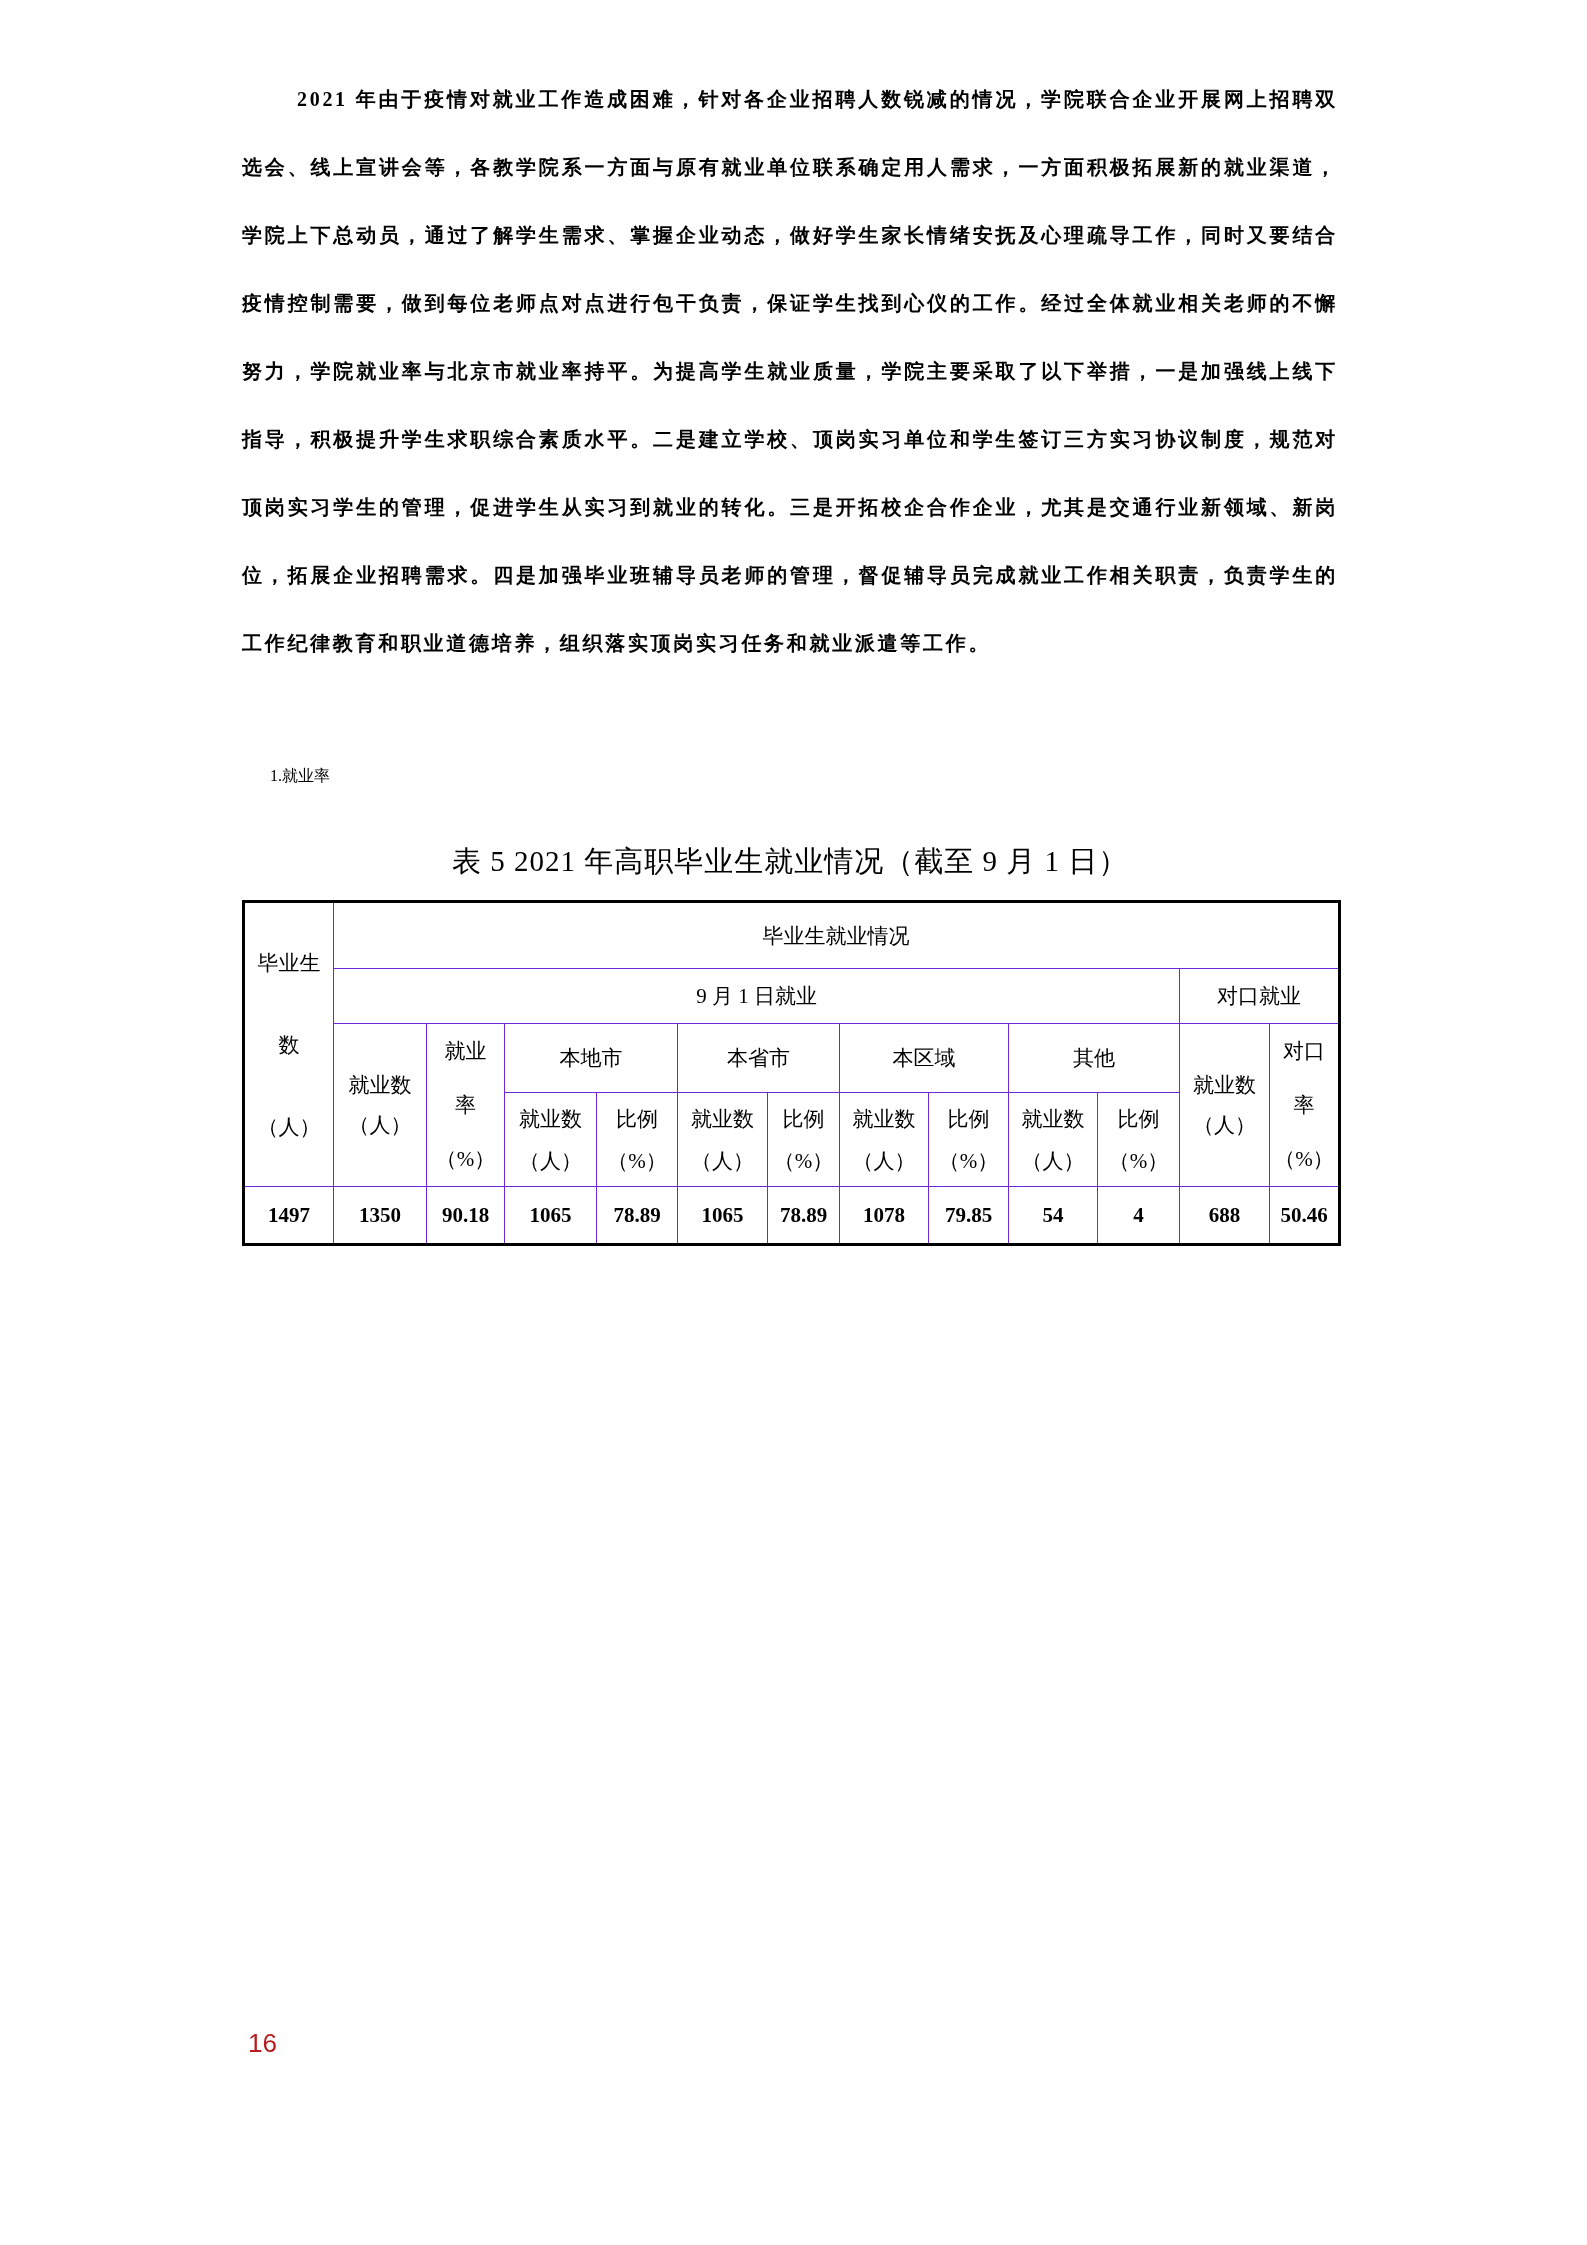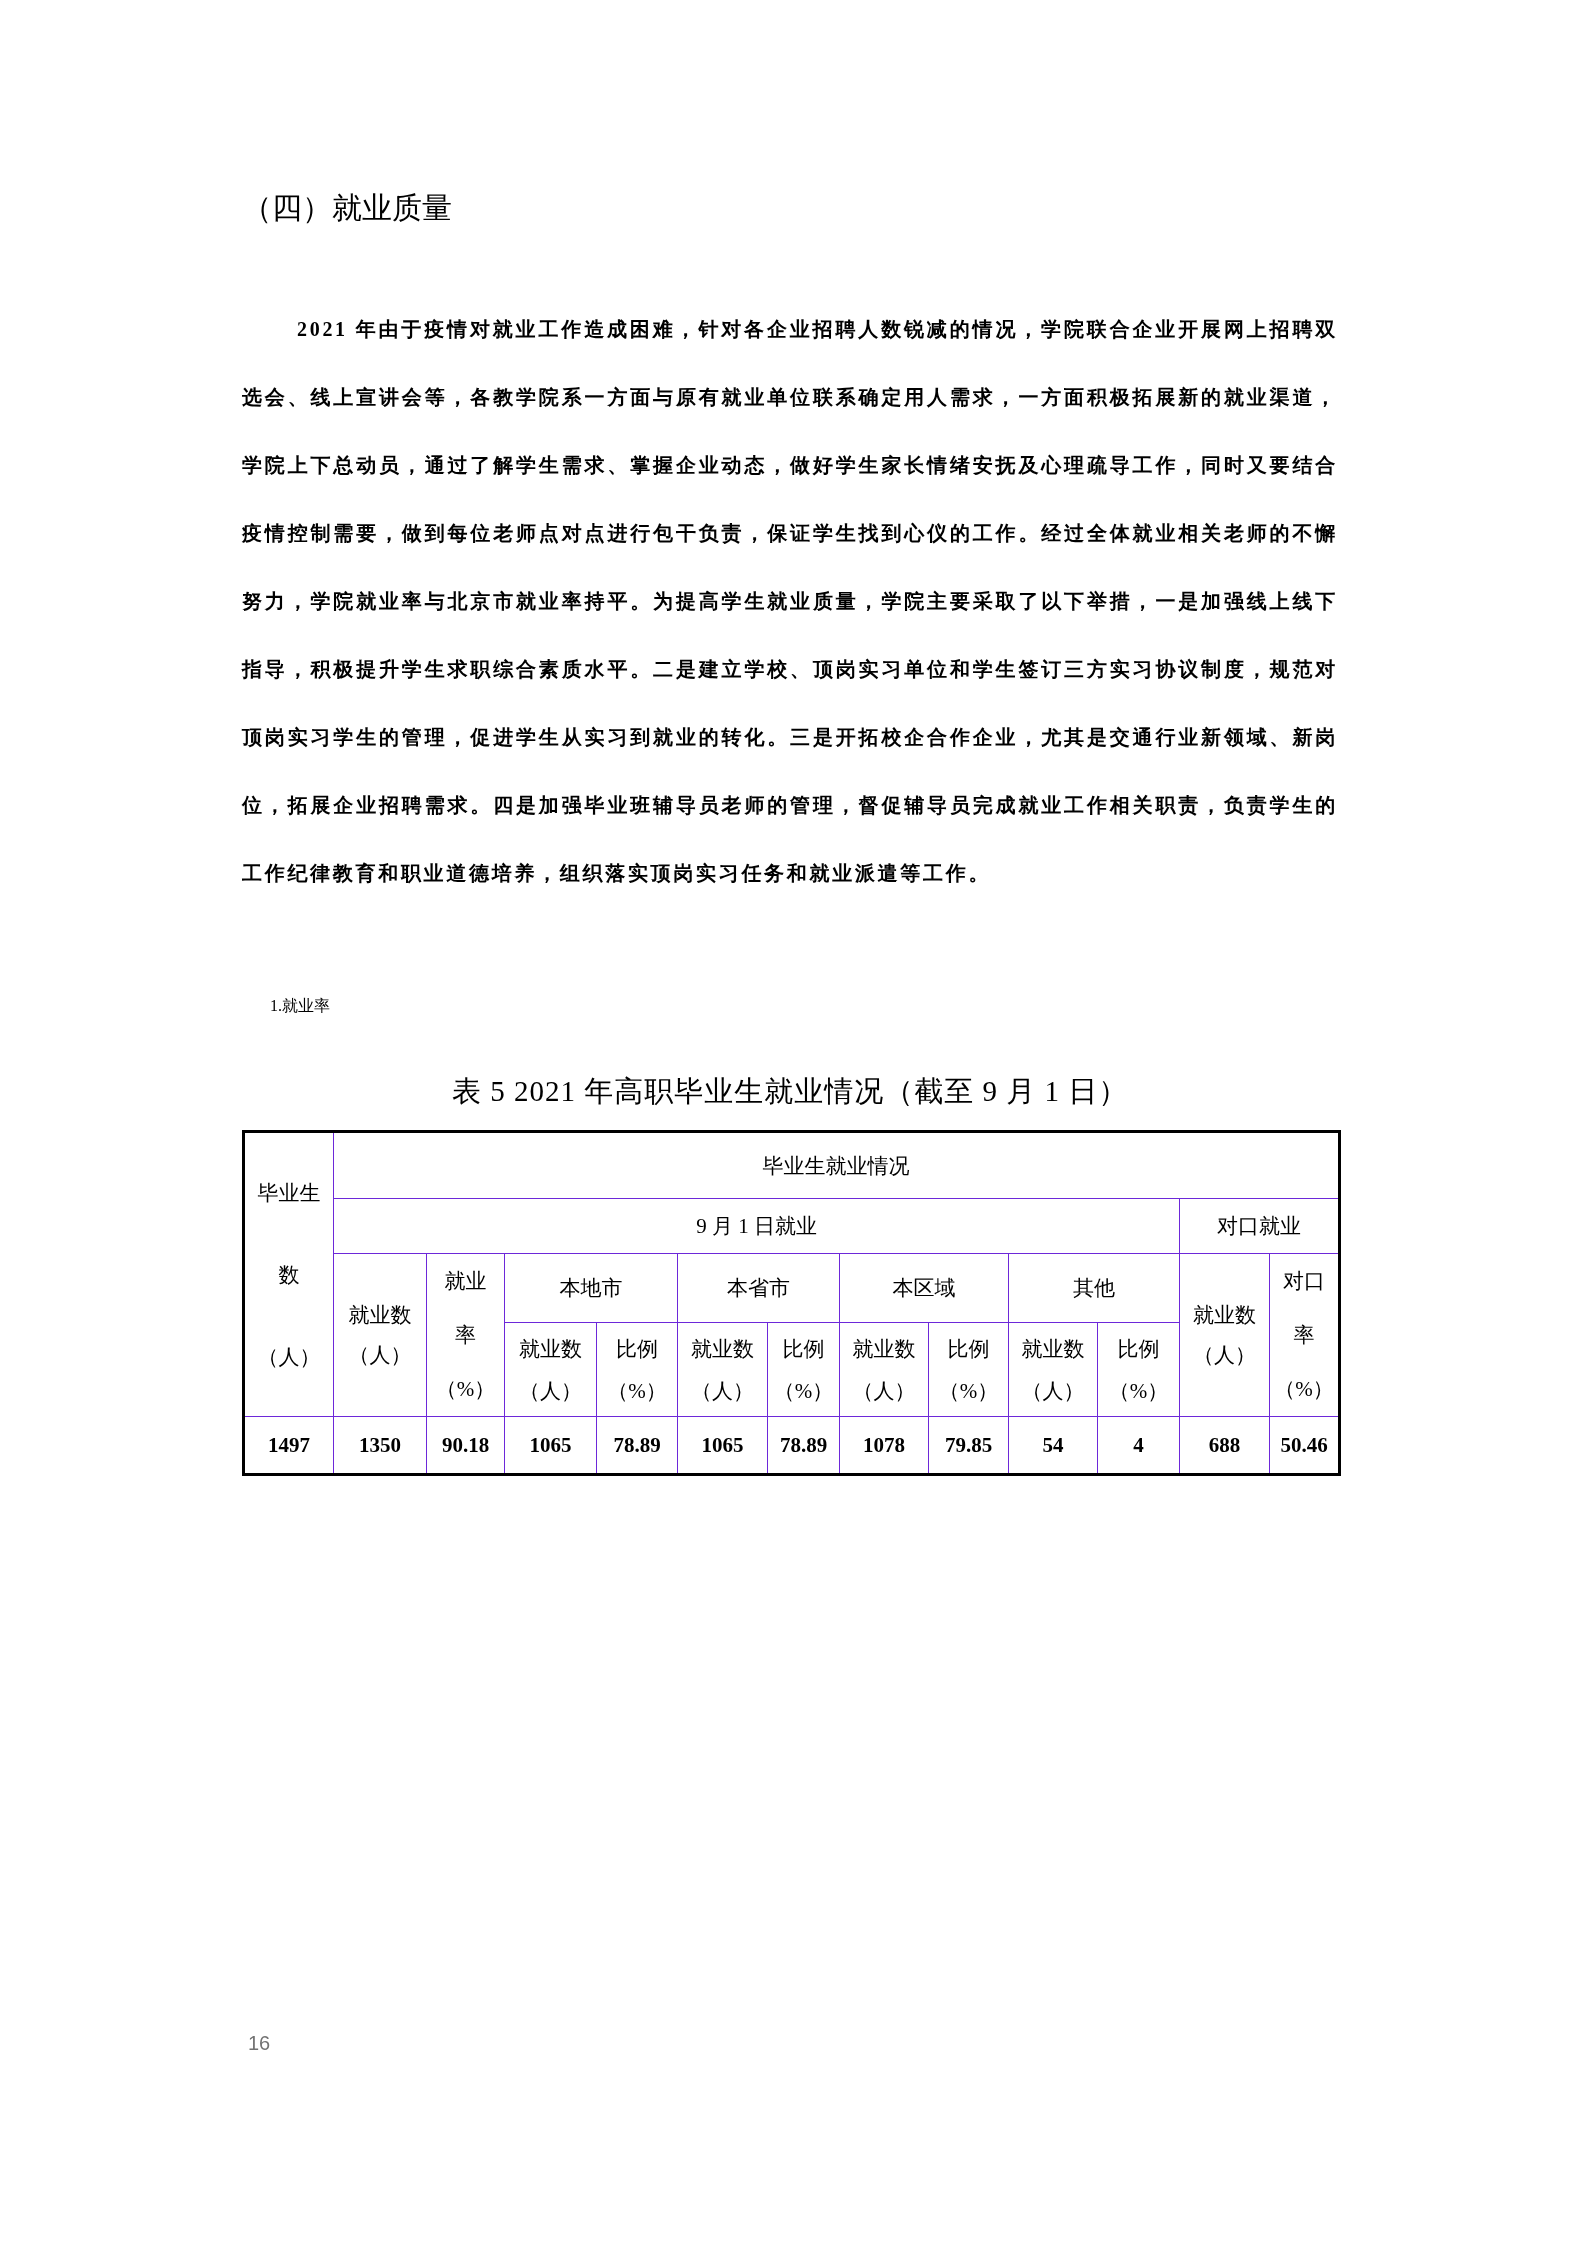--- a/index.html
+++ b/index.html
@@ -72,32 +72,31 @@
   tr.r5 { height: 58px; font-weight: bold; }
   .ln { display: block; }
   td.c1 .ln { line-height: 82px; }
   td.three .ln { line-height: 54px; }
   td.two .ln { line-height: 40px; }
   tr.r4 td .ln { line-height: 42px; }
   .page-number {
     position: absolute;
     left: 248px; top: 2030px;
     font-family: "Liberation Sans", "DejaVu Sans", sans-serif;
-    font-size: 20px;
+    font-size: 26px;
     line-height: 26px;
-    color: #737373;
+    color: #b91c1c;
   }
 </style>
 </head>
 <body>
 
 <div class="page">
   <div class="content">
 
-    <div class="heading">（四）就业质量</div>
 
     <div class="body-par">2021 年由于疫情对就业工作造成困难，针对各企业招聘人数锐减的情况，学院联合企业开展网上招聘双选会、线上宣讲会等，各教学院系一方面与原有就业单位联系确定用人需求，一方面积极拓展新的就业渠道，学院上下总动员，通过了解学生需求、掌握企业动态，做好学生家长情绪安抚及心理疏导工作，同时又要结合疫情控制需要，做到每位老师点对点进行包干负责，保证学生找到心仪的工作。经过全体就业相关老师的不懈努力，学院就业率与北京市就业率持平。为提高学生就业质量，学院主要采取了以下举措，一是加强线上线下指导，积极提升学生求职综合素质水平。二是建立学校、顶岗实习单位和学生签订三方实习协议制度，规范对顶岗实习学生的管理，促进学生从实习到就业的转化。三是开拓校企合作企业，尤其是交通行业新领域、新岗位，拓展企业招聘需求。四是加强毕业班辅导员老师的管理，督促辅导员完成就业工作相关职责，负责学生的工作纪律教育和职业道德培养，组织落实顶岗实习任务和就业派遣等工作。</div>
 
     <div class="sub-title">1.就业率</div>
 
 
     <div class="table-title">表 5 2021 年高职毕业生就业情况（截至 9 月 1 日）</div>
 
     <table class="emp">
       <colgroup>

